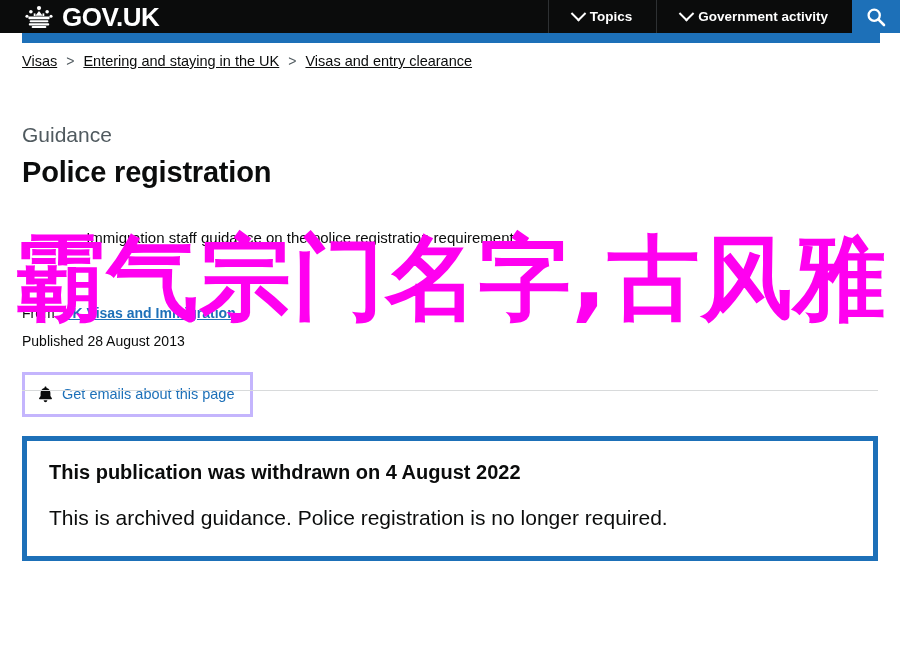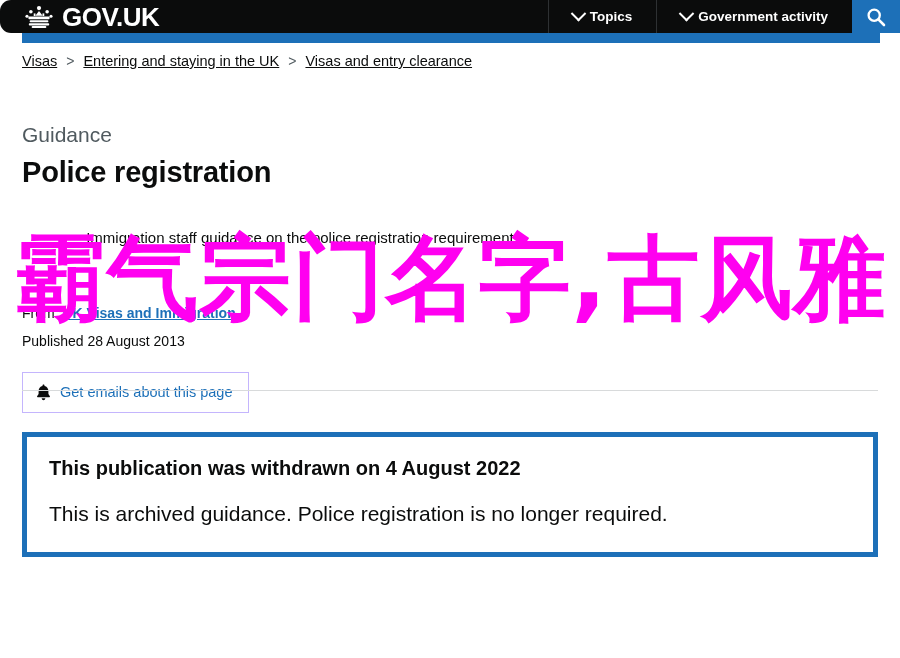--- a/index.html
+++ b/index.html
@@ -17,21 +17,20 @@
   }
 
   
   .govuk-header {
     position: relative;
     background: #0b0c0c;
     height: 33px;
     display: flex;
     align-items: stretch;
     z-index: 3;
-    border-radius: 11px;
   }
   .header-left {
     display: flex;
     align-items: center;
     padding-left: 22px;
   }
   .crown-icon {
     display: block;
     width: 34px;
     height: 26px;
@@ -170,21 +169,21 @@
   .meta a.plain { font-weight: normal; }
   .meta-row { white-space: nowrap; }
 
   
   .email-button {
     display: inline-flex;
     align-items: center;
     gap: 9px;
     margin-top: 17px;
     padding: 11px 15px 11px 13px;
-    border: 1px solid #c4b5fd;
+    border: 3px solid #c4b5fd;
     background: #ffffff;
     cursor: pointer;
   }
   .email-button .label {
     color: #1d70b8;
     font-size: 14.5px;
     text-decoration: none;
   }
   .bell-icon { display: block; flex: none; }
 

